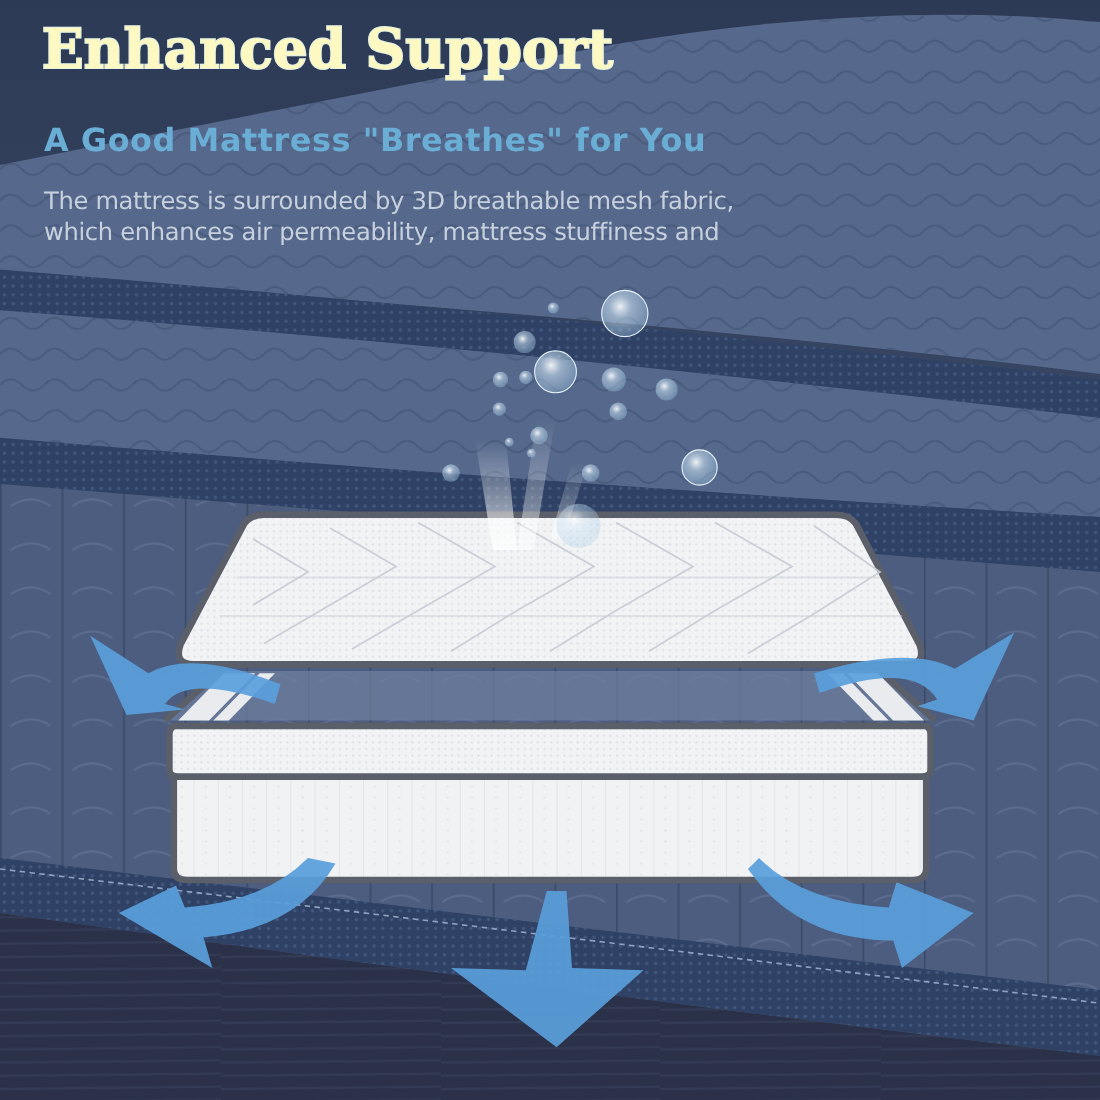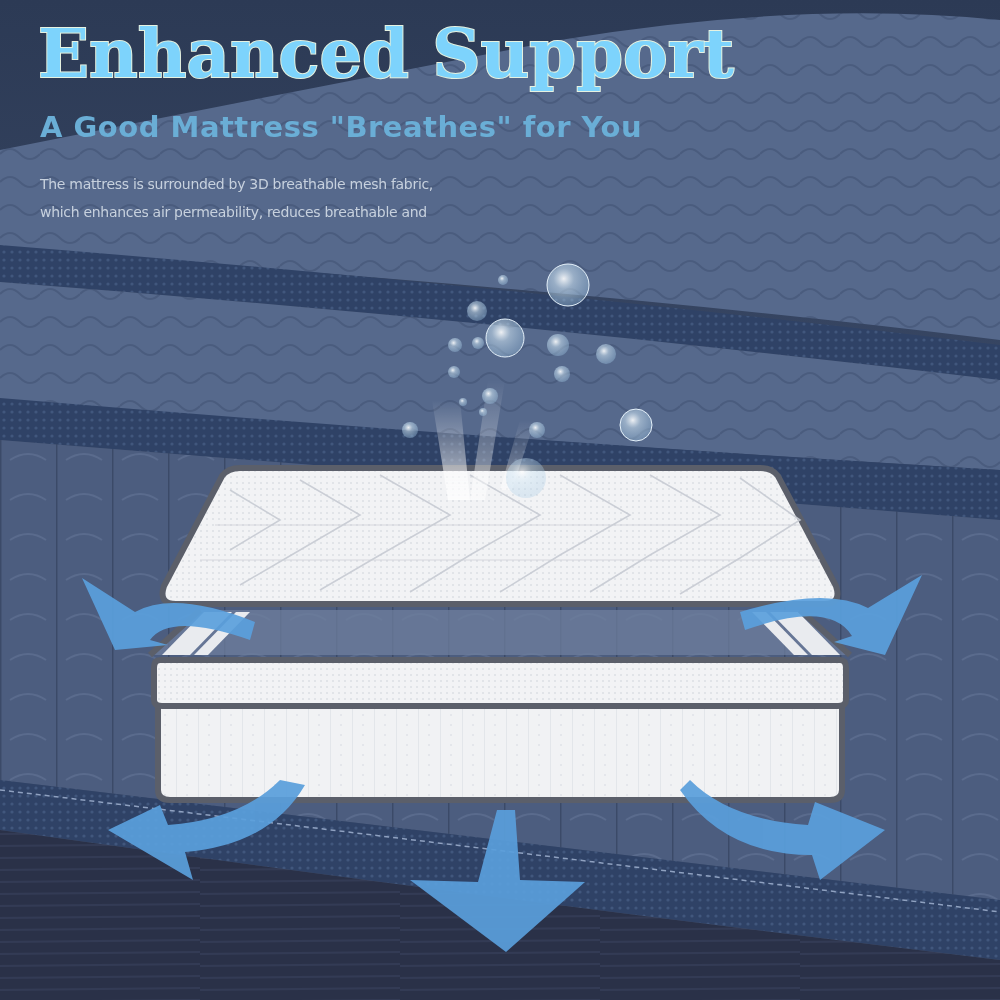--- a/index.html
+++ b/index.html
@@ -1,35 +1,35 @@
 <!DOCTYPE html>
 <html><head>
   <meta charset="utf-8">
   <style>
     html, body { margin: 0; padding: 0; }
     body { width: 1000px; height: 1000px; overflow: hidden; background: #3a4866; position: relative; font-family: "DejaVu Sans", sans-serif; }
     .scene { position: absolute; inset: 0; }
     .bg-svg { position: absolute; left: 0; top: 0; width: 1000px; height: 1000px; }
     .title {
       position: absolute; left: 38px; top: 20px; margin: 0;
-      font-family: "DejaVu Serif", serif; font-weight: bold; font-size: 67px; letter-spacing: 0px;
-      color: #7dd3fc;
+      font-family: "DejaVu Serif", serif; font-weight: bold; font-size: 50px; letter-spacing: 0px;
+      color: #fef9c3;
       -webkit-text-stroke: 2px #e8f3e4;
       paint-order: stroke fill;
       text-shadow: 0 0 1px #cfe7cc;
       line-height: 1;
     }
     .subtitle {
       position: absolute; left: 40px; top: 113px; margin: 0;
       font-family: "DejaVu Sans", sans-serif; font-weight: bold; font-size: 29px;
       color: #6aaed6; letter-spacing: 0.5px; line-height: 1;
     }
     .desc {
       position: absolute; left: 40px; top: 170px; width: 620px; margin: 0;
-      font-family: "DejaVu Sans", sans-serif; font-size: 14px; line-height: 28px;
+      font-family: "DejaVu Sans", sans-serif; font-size: 22px; line-height: 28px;
       color: #c7d1de; letter-spacing: -0.3px;
     }
     .desc span { display: block; white-space: nowrap; }
   </style>
 </head>
 <body>
 
 <div class="scene">
 
   <svg class="bg-svg" viewBox="0 0 1000 1000" xmlns="http://www.w3.org/2000/svg">
@@ -158,15 +158,15 @@
       <path d="M497 810 L515 810 L520 880 L585 882 L506 952 L410 880 L478 882 Z"></path>
 
       <path d="M690 780 Q730 820 808 825 L815 802 L885 830 L820 880 L812 855 Q725 855 680 790 Z"></path>
     </g>
   </svg>
 
   <h1 class="title">Enhanced Support</h1>
   <h2 class="subtitle">A Good Mattress "Breathes" for You</h2>
   <p class="desc">
     <span>The mattress is surrounded by 3D breathable mesh fabric,</span>
-    <span>which enhances air permeability, reduces breathable and</span>
+    <span>which enhances air permeability, mattress stuffiness and</span>
   </p>
 </div>
 
 </body></html>

